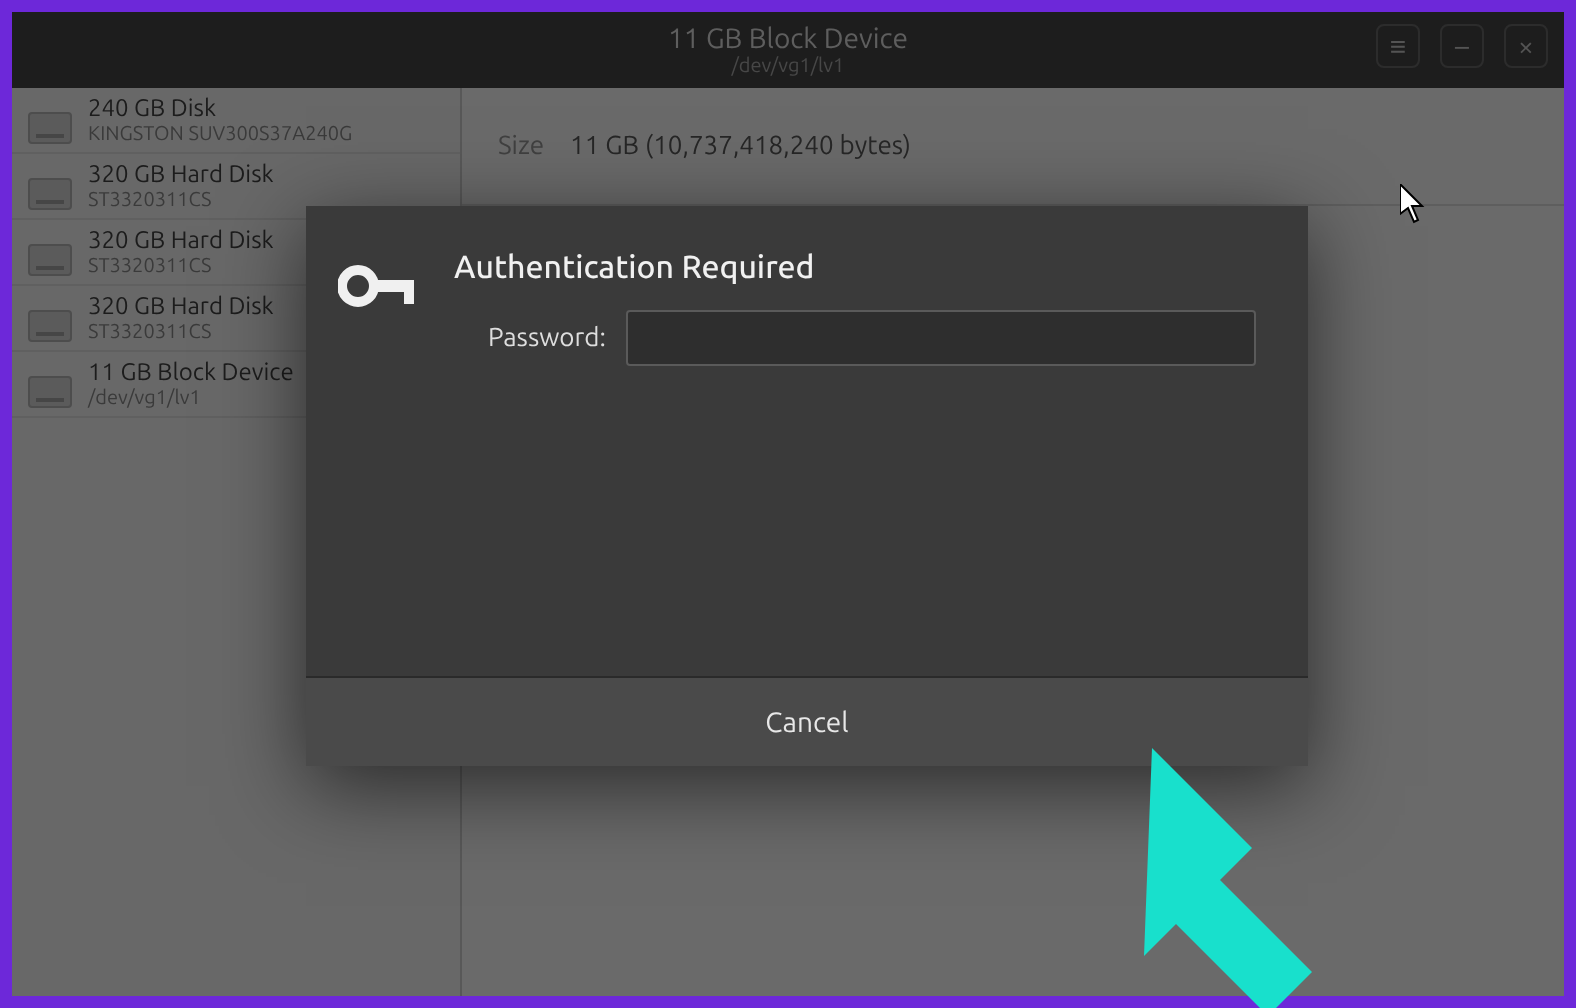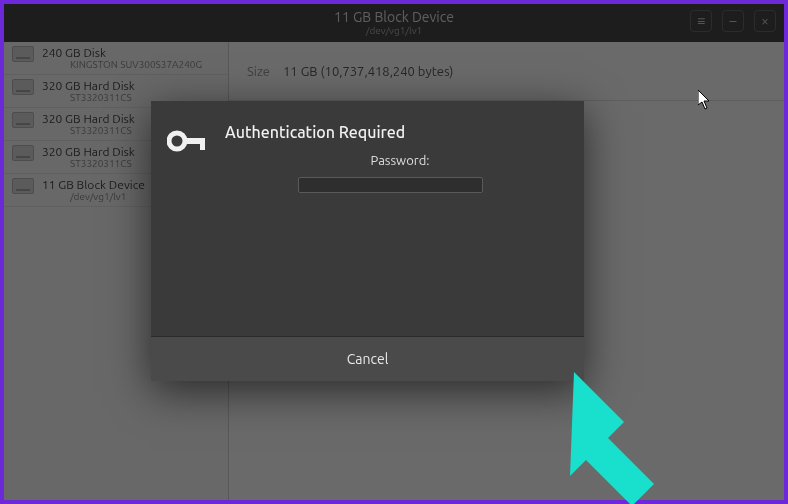--- a/index.html
+++ b/index.html
@@ -2,21 +2,21 @@
 <html><head>
 <meta charset="utf-8">
 <style>
   * { box-sizing: border-box; margin: 0; padding: 0; font-family: Ubuntu, Cantarell, "Segoe UI", sans-serif; }
   html, body { width: 788px; height: 504px; overflow: hidden; background:#000; }
 
   .screen {
     position: relative;
     width: 788px; height: 504px;
     background: #15803d;
-    border: 4px solid #6d28d9;
+    border: 6px solid #6d28d9;
   }
 
   
   .app-header {
     height: 38px;
     background: #2f2f2f;
     color: #d8d8d8;
     display: flex;
     align-items: center;
     justify-content: center;
@@ -40,52 +40,52 @@
     width: 225px;
     background:#f2f2f2;
     border-right:1px solid #c8c8c8;
   }
   .content {
     flex:1;
     background:#f7f7f7;
   }
 
   .device-row {
-    display:flex; align-items:flex-start; gap:8px;
+    display:flex; align-items:flex-end; gap:8px;
     padding:4px 8px;
     border-bottom:1px solid #ddd;
     font-size:12px;
     color:#2c2c2c;
   }
   .device-row .disk-icon {
     width:22px; height:16px; background:#cfcfcf; border-radius:2px; border:1px solid #aaa;
     position:relative; flex-shrink:0;
   }
   .device-row .disk-icon::after{
     content:""; position:absolute; left:3px; right:3px; bottom:2px; height:2px; background:#999;
   }
-  .device-row .names .sub { font-size:10px; color:#7a7a7a;margin-left:28px; }
+  .device-row .names .sub { font-size:10px; color:#7a7a7a; }
 
   .size-row {
     padding:22px 18px; font-size:13px; color:#444;
     border-bottom:1px solid #d8d8d8;
   }
   .size-row .lbl { color:#888; margin-right:10px; }
 
   
   .dim {
     position:absolute; inset:0;
     background: rgba(20,20,20,0.62);
   }
 
   
   .dialog {
     position:absolute;
     left:147px; top:97px;
-    width:433px;
+    width:501px;
     background:#3a3a3a;
     color:#e6e6e6;
     box-shadow: 0 10px 40px rgba(0,0,0,0.6);
     display:flex; flex-direction:column;
   }
   .dialog-body {
     display:flex;
     padding:22px 26px 28px 16px;
     background:#3a3a3a;
     height:235px;
@@ -95,21 +95,21 @@
 
   .key-icon { color:#f0f0f0; }
 
   .dlg-title { font-size:16px; font-weight:500; color:#f1f1f1; margin-bottom:12px; }
   .dlg-msg { font-size:13px; color:#d4d4d4; margin-bottom:24px; }
 
   .user-row { display:flex; align-items:center; gap:14px; margin-bottom:22px; margin-left:18px;}
   .user-icon { color:#f0f0f0; }
   .user-name { font-size:14px; color:#eaeaea; }
 
-  .pw-row { display:flex; align-items:center; gap:10px; margin-left:-2px;flex-direction:column;}
+  .pw-row { display:flex; align-items:center; gap:10px; margin-left:-2px;}
   .pw-label { font-size:13px; color:#dedede; width:78px; text-align:right; }
   .pw-input {
     flex:1;
     height:28px;
     background:#2e2e2e;
     border:1px solid #5a5a5a;
     border-radius:2px;
     color:#eee;
     padding:0 6px;
     font-size:13px;

